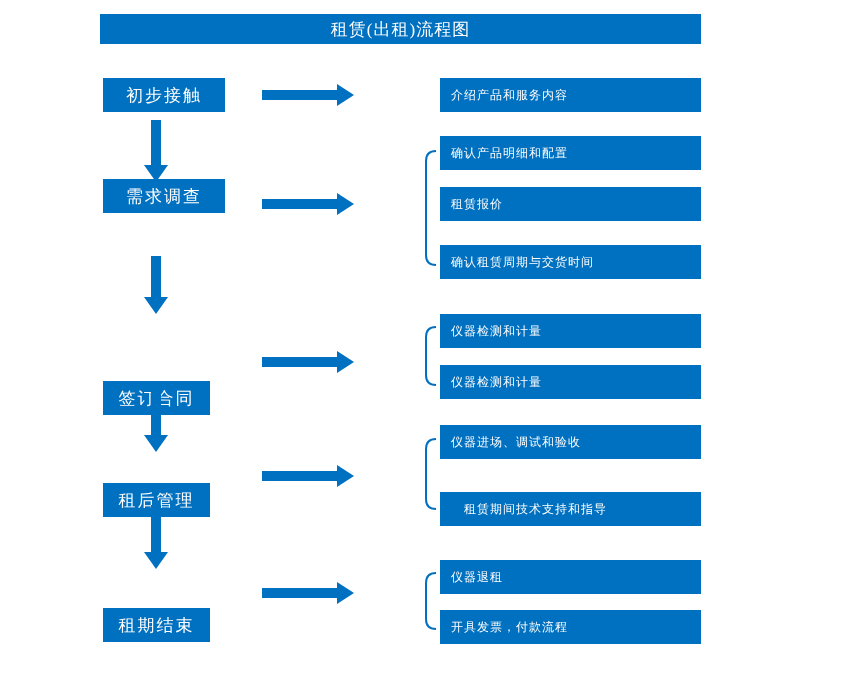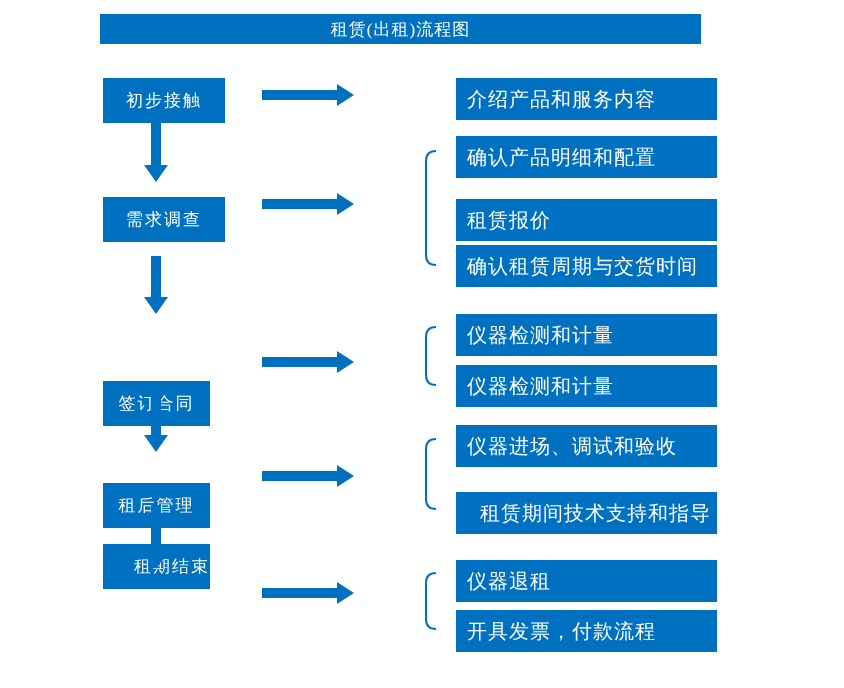--- a/index.html
+++ b/index.html
@@ -4,22 +4,22 @@
 <style>
   :root { --primary: #0070C0; --text-on-primary: #FFFFFF; }
   * { margin:0; padding:0; box-sizing:border-box; }
   body { background:#ffffff; font-family:"Liberation Serif","DejaVu Serif",serif; }
   .canvas { position:relative; width:844px; height:688px; background:#ffffff; overflow:hidden; }
 
   .box { position:absolute; background:var(--primary); color:var(--text-on-primary);
          font-weight:normal; display:flex; align-items:center; }
   .title-bar { left:100px; top:14px; width:601px; height:30px; justify-content:center;
                font-size:17px; letter-spacing:1px; }
-  .stage  { height:45px; justify-content:center; font-size:17px; letter-spacing:2px; }
-  .detail { left:440px; width:261px; height:42px; padding-left:11px; font-size:20px; letter-spacing:1px;margin-left:16px; }
+  .stage  { height:34px; justify-content:center; font-size:17px; letter-spacing:2px; }
+  .detail { left:440px; width:261px; height:34px; padding-left:11px; font-size:12px; letter-spacing:1px; }
 
   
   .harrow { position:absolute; left:262px; width:92px; height:22px;
             display:flex; align-items:center; }
   .harrow .shaft { flex:1; height:10px; background:var(--primary); }
   .harrow .head  { width:0; height:0; border-left:17px solid var(--primary);
                    border-top:11px solid transparent; border-bottom:11px solid transparent; }
 
   
   .varrow { position:absolute; width:24px; display:flex; flex-direction:column; align-items:center; }
@@ -35,30 +35,30 @@
 
 <div class="canvas">
 
   <div class="box title-bar">
     <span>租赁(出租)流程图</span>
   </div>
 
   <div class="box stage" style="left:103px; top:78px;  width:122px;">
       <span>初步接触</span>
     </div>
-  <div class="box stage" style="left:103px; top:197px; width:122px;">
+  <div class="box stage" style="left:103px; top:179px; width:122px;">
       <span>需求调查</span>
     </div>
   <div class="box stage" style="left:103px; top:345px; width:107px;margin-top:36px;">
       <span>签订合同</span>
     </div>
   <div class="box stage" style="left:103px; top:459px; width:107px;margin-top:24px;">
       <span>租后管理</span>
     </div>
-  <div class="box stage" style="left:103px; top:544px; width:107px;justify-content:flex-end;">
+  <div class="box stage" style="left:103px; top:608px; width:107px;">
       <span>租期结束</span>
     </div>
 
   <div class="varrow" style="left:144px; top:120px; height:62px;">
       <div class="shaft"></div>
       <div class="head"></div>
     </div>
   <div class="varrow" style="left:144px; top:256px; height:58px;">
       <div class="shaft"></div>
       <div class="head"></div>
@@ -105,21 +105,21 @@
   <svg class="bracket" style="top:572px;" width="16" height="58">
       <path d="M14,1 Q4,1 4,11 L4,47 Q4,57 14,57"></path>
     </svg>
 
   <div class="box detail" style="top:78px;">
       <span>介绍产品和服务内容</span>
     </div>
   <div class="box detail" style="top:136px;">
       <span>确认产品明细和配置</span>
     </div>
-  <div class="box detail" style="top:199px;">
+  <div class="box detail" style="top:187px;">
       <span>租赁报价</span>
     </div>
   <div class="box detail" style="top:245px;">
       <span>确认租赁周期与交货时间</span>
     </div>
   <div class="box detail" style="top:314px;">
       <span>仪器检测和计量</span>
     </div>
   <div class="box detail" style="top:365px;">
       <span>仪器检测和计量</span>

